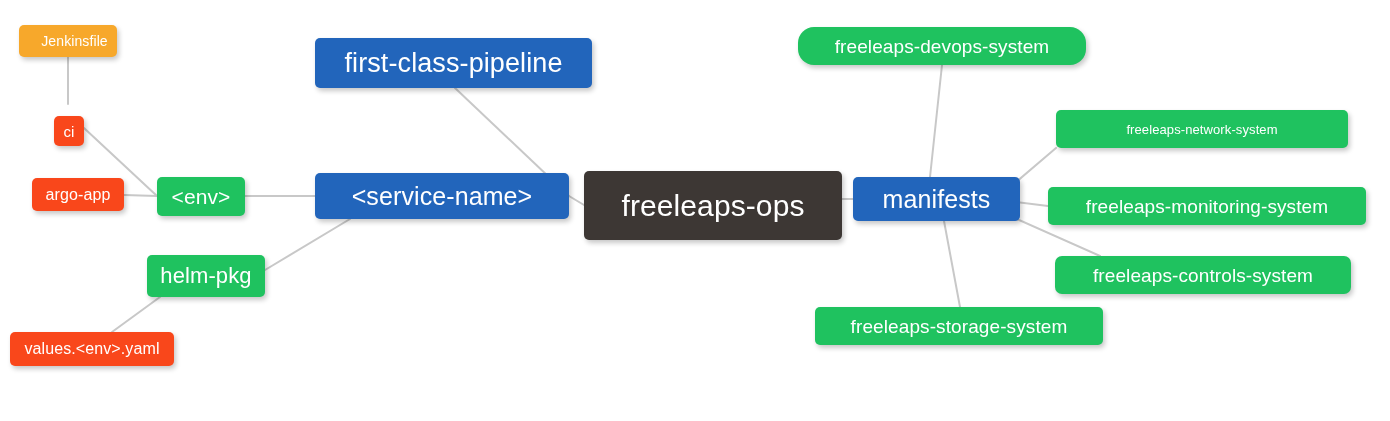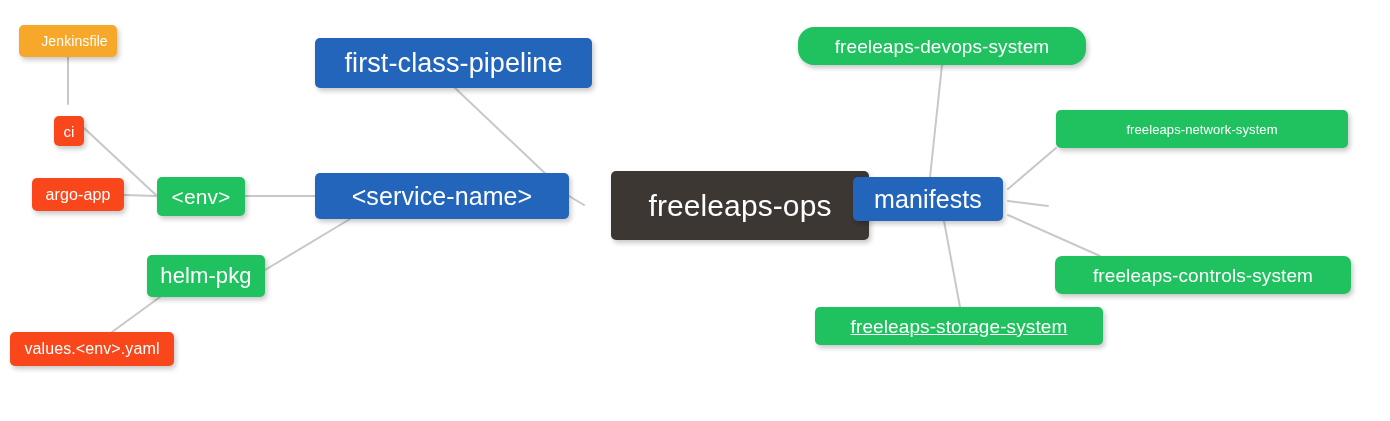--- a/index.html
+++ b/index.html
@@ -20,21 +20,21 @@
     align-items:center;
     justify-content:center;
     color:#ffffff;
     border-radius:5px;
     white-space:nowrap;
     line-height:1;
     letter-spacing:0.1px;
     box-shadow:2px 3px 5px rgba(0,0,0,0.22);
     user-select:none;
   }
-  .c-root   {background:#3d3734;margin-left:27px;}
+  .c-root   {background:#3d3734;}
   .c-blue   {background:#2265bb;}
   .c-green  {background:#1fc25f;}
   .c-orange {background:#f7a82b;padding-left:13px;}
   .c-red    {background:#f9471b;}
 </style>
 </head>
 <body>
 
 <div id="stage">
   <svg id="edges" viewBox="0 0 1390 421" xmlns="http://www.w3.org/2000/svg">
@@ -55,18 +55,19 @@
     </svg>
 <div class="node c-root" style="left: 584px; top: 171px; width: 258px; height: 69px; font-size: 30px;">freeleaps-ops</div>
     <div class="node c-blue" style="left: 315px; top: 38px; width: 277px; height: 50px; font-size: 27px;">first-class-pipeline</div>
     <div class="node c-blue" style="left: 315px; top: 173px; width: 254px; height: 46px; font-size: 25px;">&lt;service-name&gt;</div>
     <div class="node c-green" style="left: 157px; top: 177px; width: 88px; height: 39px; font-size: 21px;">&lt;env&gt;</div>
     <div class="node c-red" style="left: 54px; top: 104px; width: 30px; height: 30px; font-size: 15px; margin-top: 12px;">ci</div>
     <div class="node c-orange" style="left: 19px; top: 25px; width: 98px; height: 32px; font-size: 14px;">Jenkinsfile</div>
     <div class="node c-red" style="left: 32px; top: 178px; width: 92px; height: 33px; font-size: 16px;">argo-app</div>
     <div class="node c-green" style="left: 147px; top: 255px; width: 118px; height: 42px; font-size: 22px;">helm-pkg</div>
     <div class="node c-red" style="left: 10px; top: 332px; width: 164px; height: 34px; font-size: 16px;">values.&lt;env&gt;.yaml</div>
-    <div class="node c-blue" style="left: 853px; top: 177px; width: 150px; height: 44px; font-size: 25px;">manifests</div>
+    <div class="node c-blue" style="left: 853px; top: 177px; width: 167px; height: 44px; font-size: 25px;">manifests</div>
     <div class="node c-green" style="left: 798px; top: 27px; width: 288px; height: 38px; font-size: 19px; border-radius: 16px;">freeleaps-devops-system</div>
     <div class="node c-green" style="left: 1056px; top: 110px; width: 292px; height: 38px; font-size: 13px;">freeleaps-network-system</div>
+    <div class="node c-green" style="left: 1048px; top: 187px; width: 318px; height: 38px; font-size: 19px;">freeleaps-monitoring-system</div>
     <div class="node c-green" style="left: 1055px; top: 256px; width: 296px; height: 38px; font-size: 19px; border-radius: 7px;">freeleaps-controls-system</div>
-    <div class="node c-green" style="left: 815px; top: 307px; width: 288px; height: 38px; font-size: 19px; text-decoration: underline;">freeleaps-storage-system</div>
+    <div class="node c-green" style="left: 815px; top: 307px; width: 288px; height: 38px; font-size: 19px;">freeleaps-storage-system</div>
   </div>
 
 </body></html>

